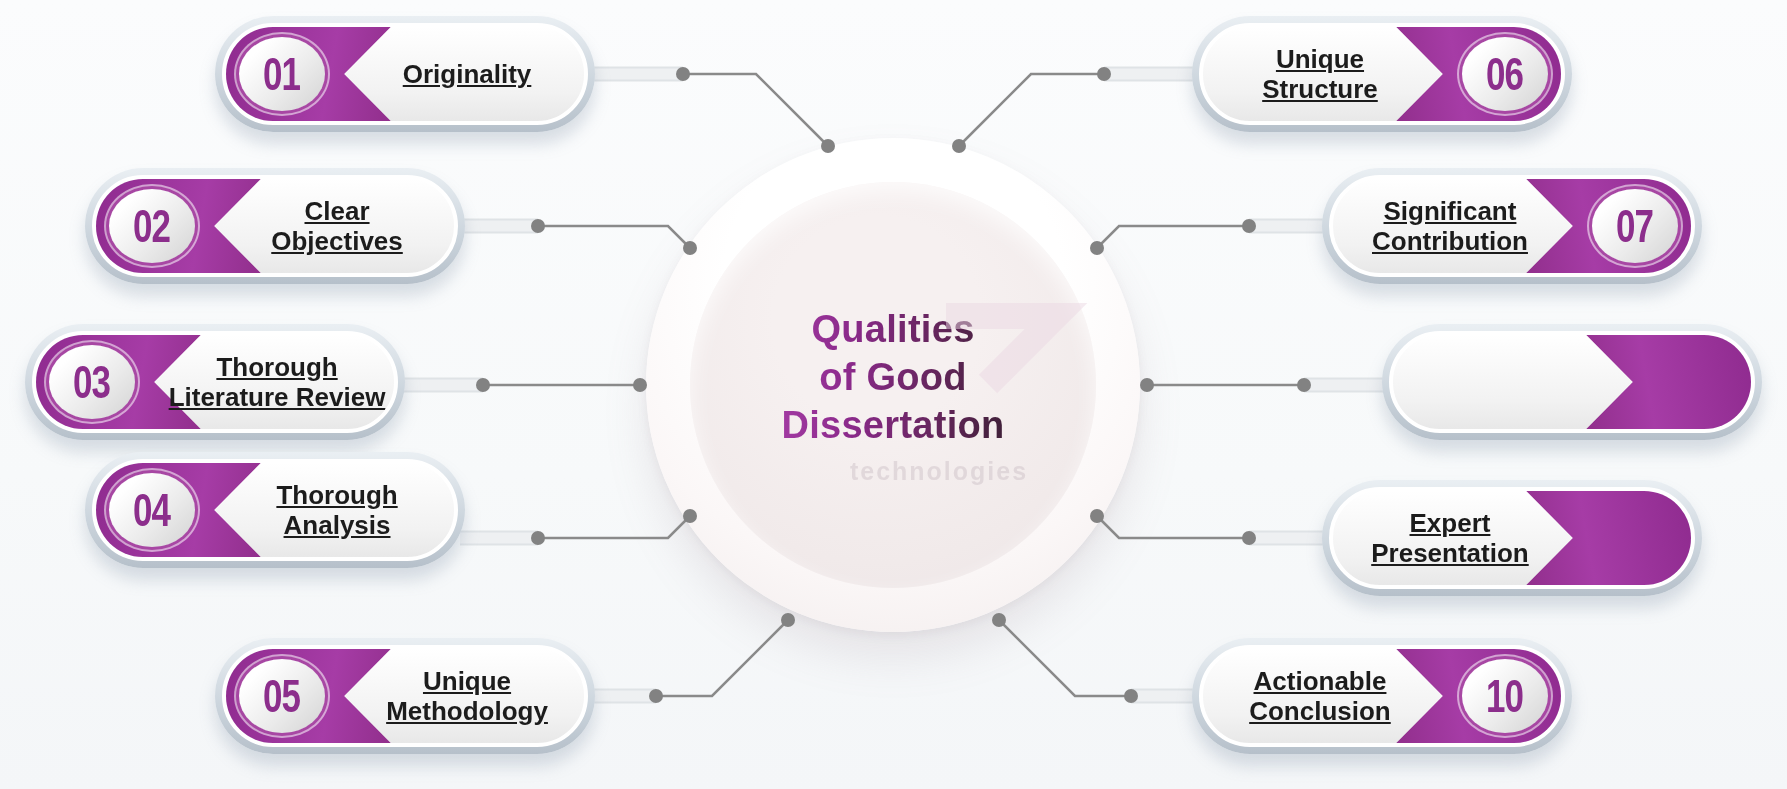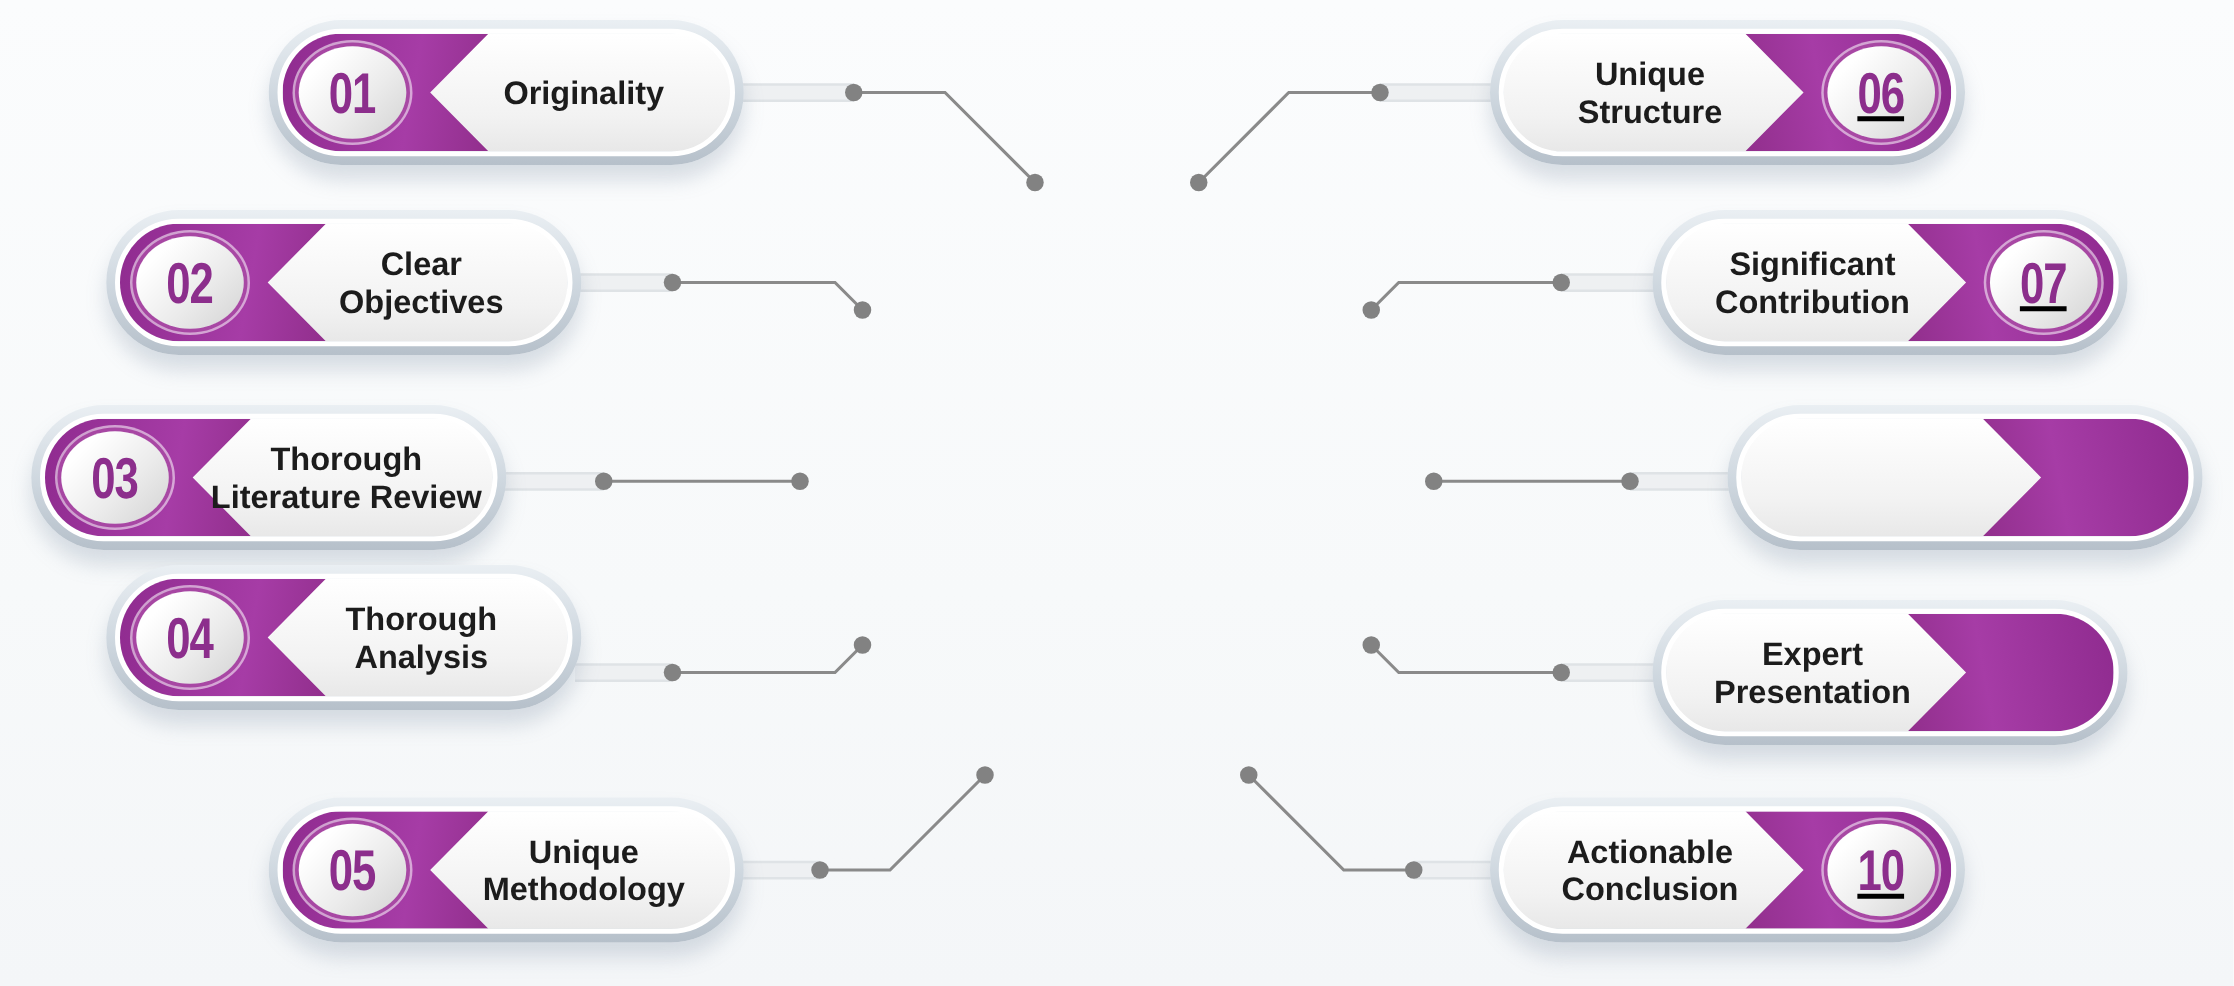--- a/index.html
+++ b/index.html
@@ -59,51 +59,64 @@
     clip-path:polygon(100% 0,54% 0,67% 50%,54% 100%,100% 100%);
   }
   .num-circle {
     position:absolute; top:50%; transform:translateY(-50%);
     width:86px; height:74px; border-radius:50%;
     background:linear-gradient(135deg,#ffffff 20%,#ebebeb 60%,#d3d3d3 100%);
     box-shadow:0 0 0 3px rgba(160,55,155,.85), 0 0 0 5px rgba(255,255,255,.55);
     display:flex; align-items:center; justify-content:center;
   }
   .pill-left  .num-circle { left:13px; }
-  .pill-right .num-circle { right:13px;text-decoration:underline; }
+  .pill-right .num-circle { right:13px; }
   .num {
     display:inline-block; transform:scaleX(.76);
     font-size:46px; font-weight:bold; color:#8c2e8c; letter-spacing:-1px;
   }
   .label {
     position:absolute; top:0; height:100%; width:62%;
     display:flex; flex-direction:column; justify-content:center; align-items:center;
     text-align:center; font-weight:bold; font-size:26px; line-height:30px; color:#1c1c1c;
   }
   .pill-left  .label { right:6px; }
   .pill-right .label { left:6px; }
-  .label span { display:block; white-space:nowrap; }
+  .label span { display:block; white-space:nowrap;text-decoration:underline; }
 
   
   .p1  { left:215px;  top:16px;  }
   .p2  { left:85px;   top:168px; }
   .p3  { left:25px;   top:324px; }
   .p4  { left:85px;   top:452px; }
   .p5  { left:215px;  top:638px; }
   .p6  { left:1192px; top:16px;  }
   .p7  { left:1322px; top:168px; }
   .p8  { left:1382px; top:324px; }
   .p9  { left:1322px; top:480px; }
   .p10 { left:1192px; top:638px; }
 </style>
 </head>
 <body>
 
 <div class="canvas">
 
+  <div class="big-circle">
+    <div class="inner-circle">
+      <svg class="logo-mark" width="190" height="112" viewBox="0 0 190 112">
+        <polyline points="28,30 138,30 70,98" fill="none" stroke="#ecd9e4" stroke-width="26"></polyline>
+      </svg>
+      <h1 class="title">
+        <span>Qualities</span>
+        <span>of Good</span>
+        <span>Dissertation</span>
+      </h1>
+      <div class="wm">technologies</div>
+    </div>
+  </div>
 
   <svg class="wires" width="1787" height="789" viewBox="0 0 1787 789">
 
     <g stroke="#dfe3e6" stroke-width="15">
       <line x1="585" y1="74" x2="683" y2="74"></line>  
         <line x1="460" y1="226" x2="538" y2="226"></line>
       <line x1="395" y1="385" x2="483" y2="385"></line> 
         <line x1="460" y1="538" x2="538" y2="538"></line>
       <line x1="585" y1="696" x2="656" y2="696"></line> 
         <line x1="1202" y1="74" x2="1104" y2="74"></line>

